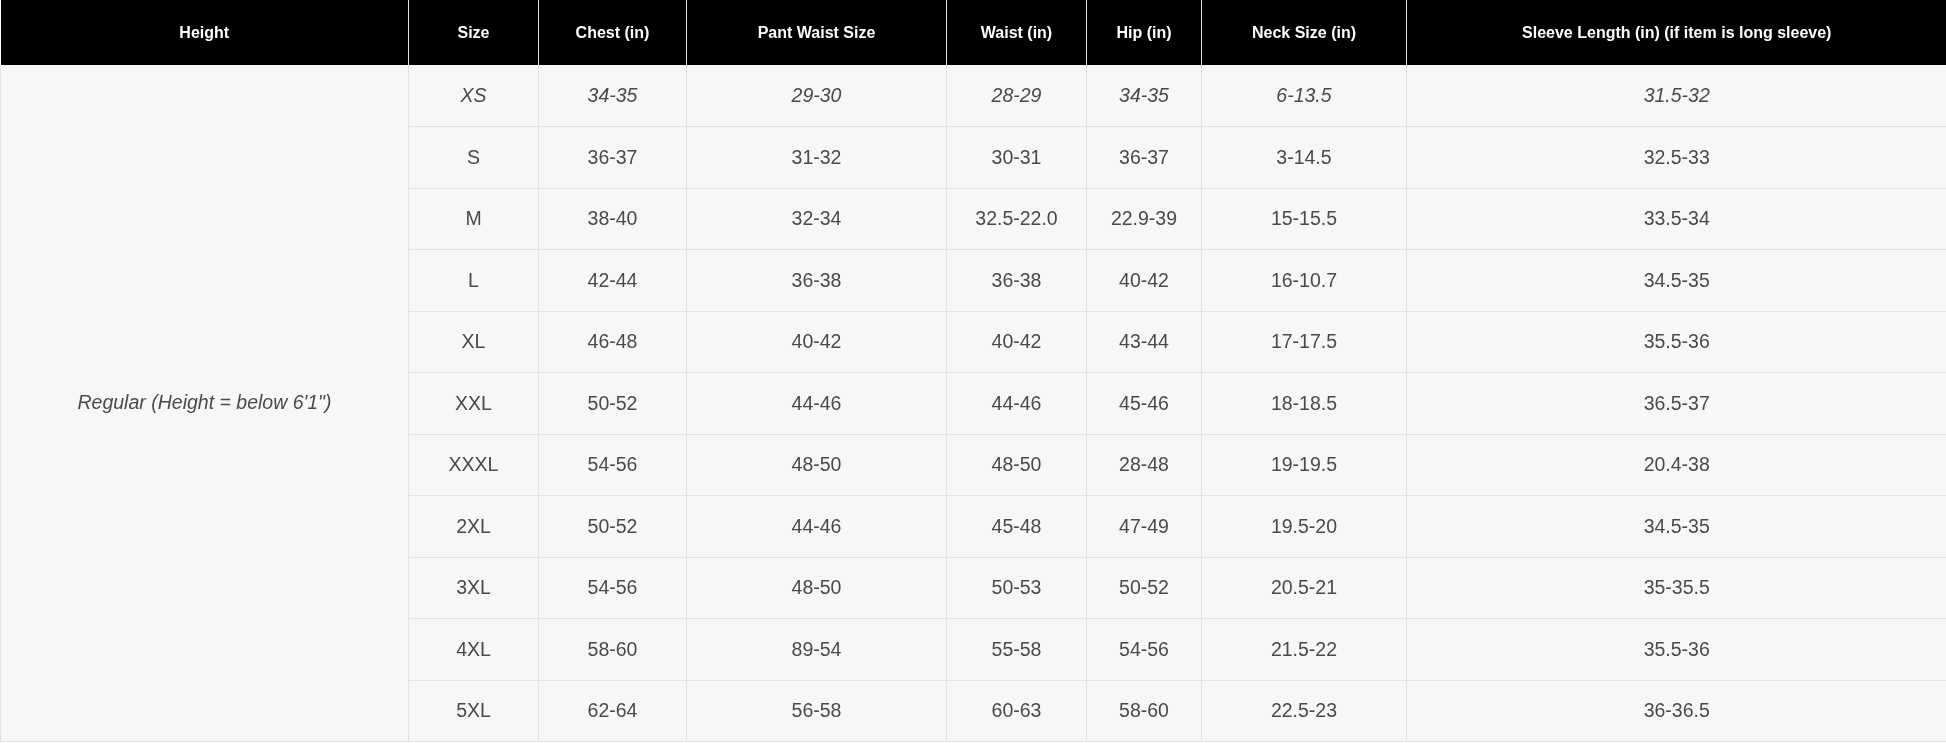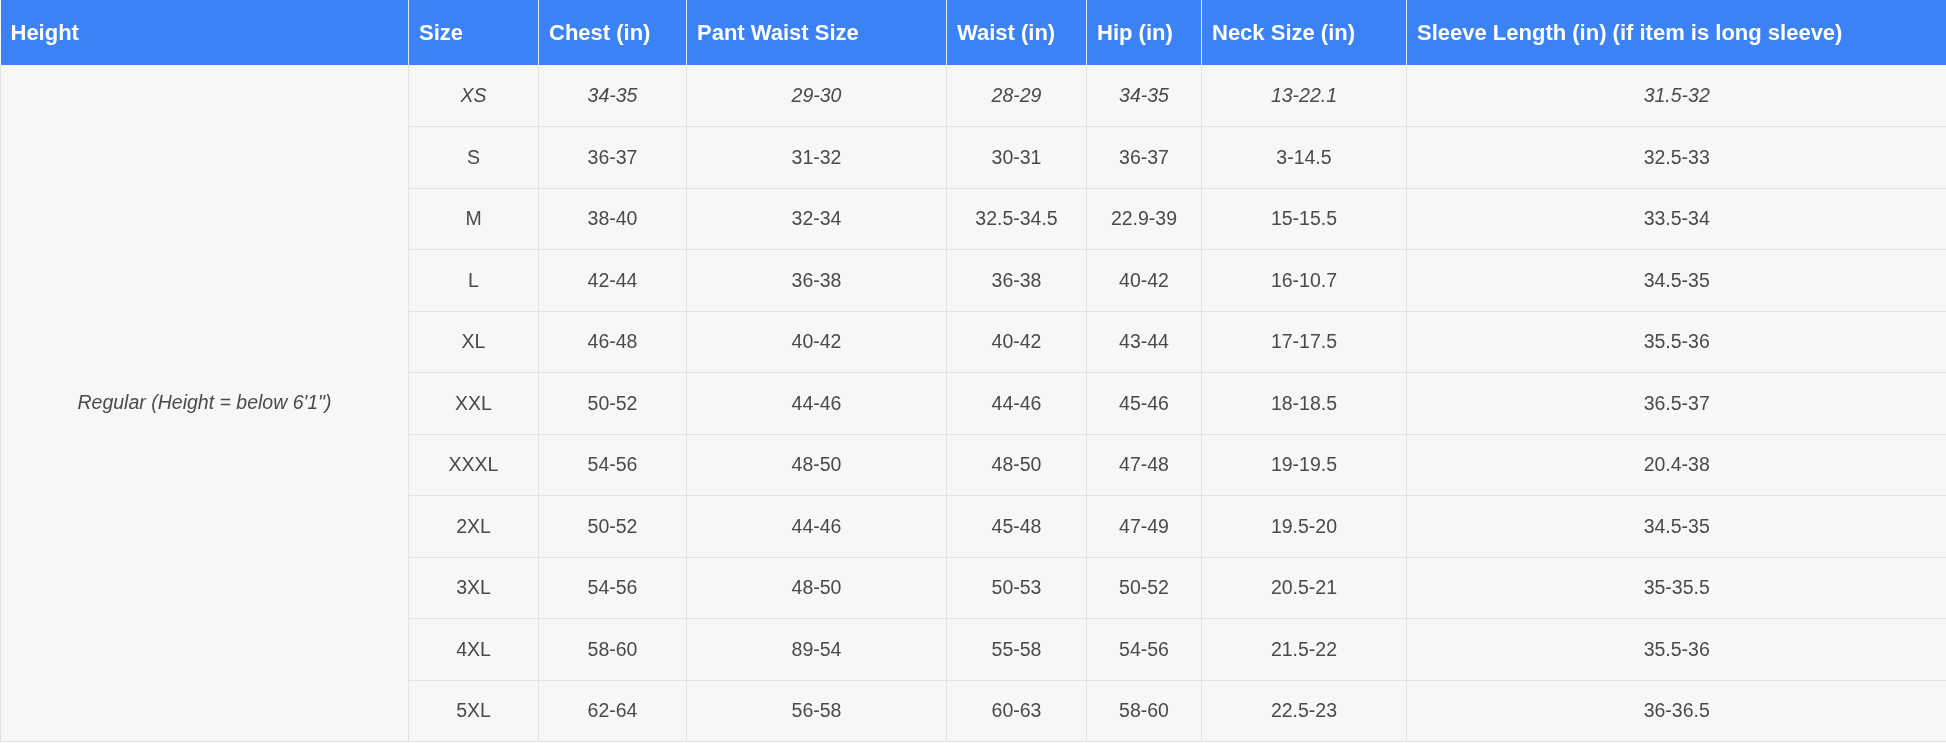--- a/index.html
+++ b/index.html
@@ -21,27 +21,27 @@
     left: 0;
     top: 0;
     width: 1946px;
   }
   table.size-chart {
     border-collapse: collapse;
     width: 1946px;
     table-layout: fixed;
   }
   table.size-chart thead th {
-    background: #3b82f6;
+    background: #000000;
     color: #ffffff;
-    font-size: 22px;
+    font-size: 16px;
     font-weight: bold;
     height: 65px;
     padding: 4px 10px;
-    text-align: left;
+    text-align: center;
     vertical-align: middle;
     border-right: 1px solid #e3e3e3;
     line-height: 1.25;
     white-space: nowrap;
   }
   table.size-chart thead th:last-child { border-right: none; }
 
   table.size-chart tbody td {
     background: #f7f7f7;
     color: #4a4a4a;
@@ -103,37 +103,37 @@
         </tr>
       </thead>
       <tbody>
         <tr>
           <td class="height-cell" rowspan="11">Regular (Height = below 6'1")</td>
           <td>XS</td>
           <td>34-35</td>
           <td>29-30</td>
           <td>28-29</td>
           <td>34-35</td>
-          <td>13-22.1</td>
+          <td>6-13.5</td>
           <td>31.5-32</td>
         </tr>
         <tr>
           <td>S</td>
           <td>36-37</td>
           <td>31-32</td>
           <td>30-31</td>
           <td>36-37</td>
           <td>3-14.5</td>
           <td>32.5-33</td>
         </tr>
         <tr>
           <td>M</td>
           <td>38-40</td>
           <td>32-34</td>
-          <td>32.5-34.5</td>
+          <td>32.5-22.0</td>
           <td>22.9-39</td>
           <td>15-15.5</td>
           <td>33.5-34</td>
         </tr>
         <tr>
           <td>L</td>
           <td>42-44</td>
           <td>36-38</td>
           <td>36-38</td>
           <td>40-42</td>
@@ -156,21 +156,21 @@
           <td>44-46</td>
           <td>45-46</td>
           <td>18-18.5</td>
           <td>36.5-37</td>
         </tr>
         <tr>
           <td>XXXL</td>
           <td>54-56</td>
           <td>48-50</td>
           <td>48-50</td>
-          <td>47-48</td>
+          <td>28-48</td>
           <td>19-19.5</td>
           <td>20.4-38</td>
         </tr>
         <tr>
           <td>2XL</td>
           <td>50-52</td>
           <td>44-46</td>
           <td>45-48</td>
           <td>47-49</td>
           <td>19.5-20</td>

